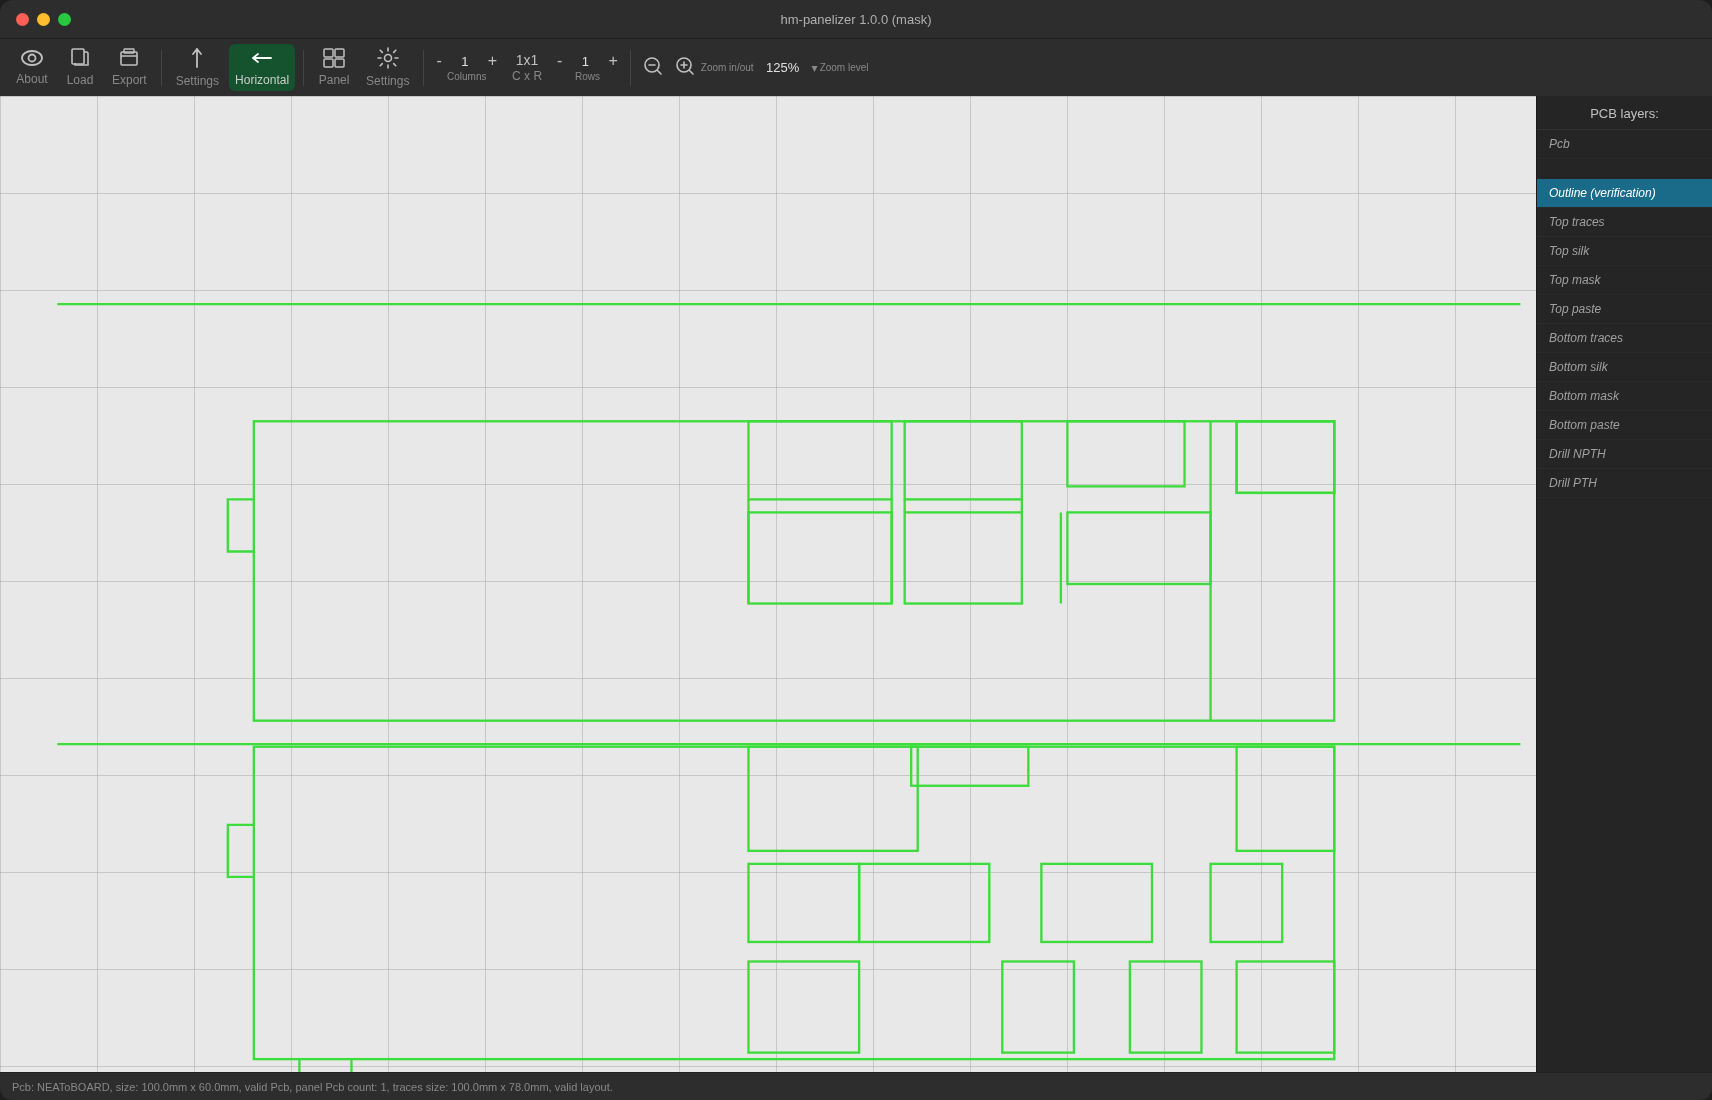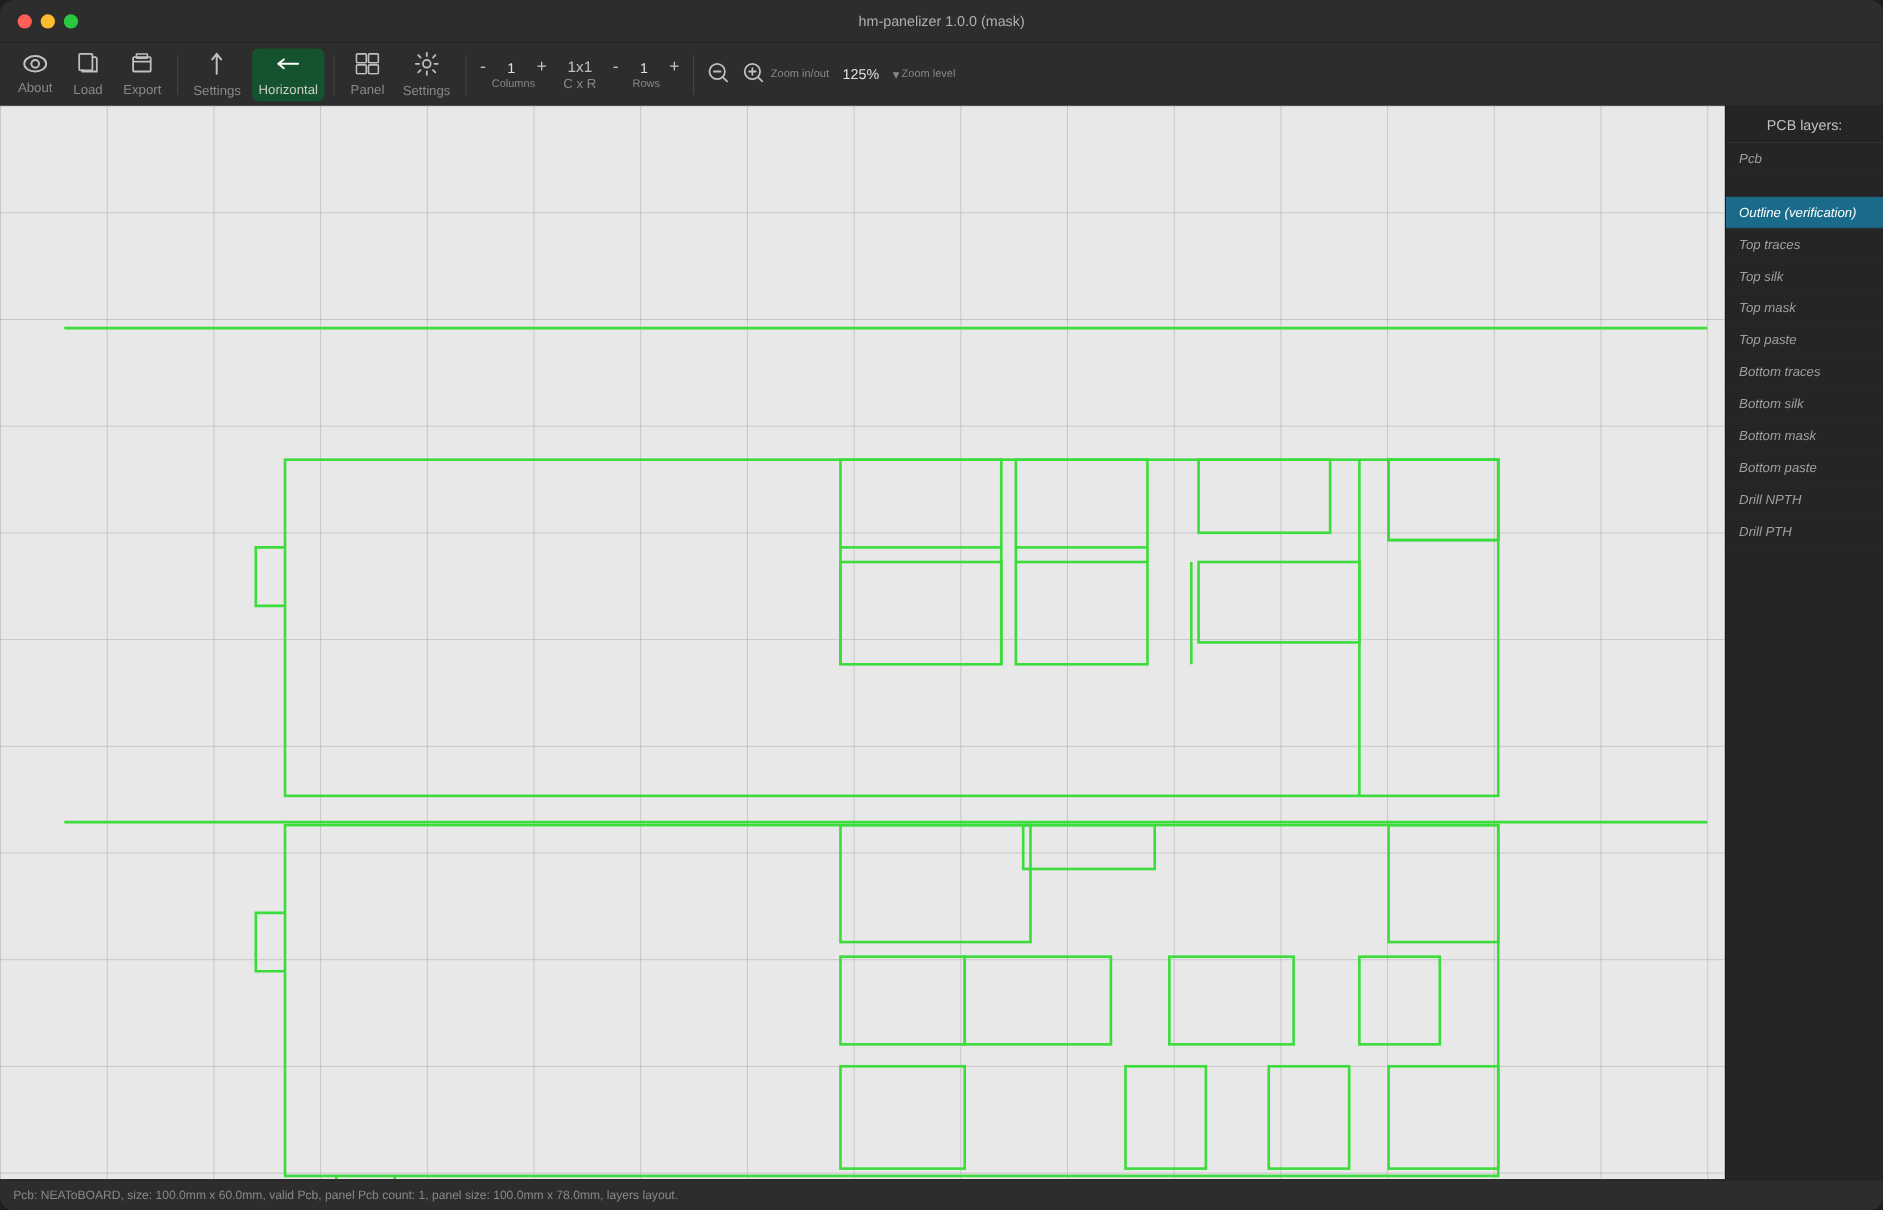--- a/index.html
+++ b/index.html
@@ -185,21 +185,21 @@
       border-top: 1px solid #222;
       flex-shrink: 0;
     }
     #status-text {
       color: #888;
       font-size: 11px;
     }
 
     
     #right-panel {
-      width: 144px;
+      width: 176px;
       background: #252525;
       border-left: 1px solid #1a1a1a;
       display: flex;
       flex-direction: column;
       flex-shrink: 0;
     }
     #panel-title {
       color: #c0c0c0;
       font-size: 13px;
       text-align: center;
@@ -435,14 +435,14 @@
         <div class="layer-item">Bottom mask</div>
         <div class="layer-item">Bottom paste</div>
         <div class="layer-item">Drill NPTH</div>
         <div class="layer-item">Drill PTH</div>
       </div>
   </div>
 
 </div>
 
 <div id="status-bar">
-  <span id="status-text">Pcb: NEAToBOARD,  size: 100.0mm x 60.0mm, valid Pcb,  panel Pcb count: 1, panel size: 100.0mm x 78.0mm, layers layout.</span>
+  <span id="status-text">Pcb: NEAToBOARD,  size: 100.0mm x 60.0mm, valid Pcb,  panel Pcb count: 1, traces size: 100.0mm x 78.0mm, valid layout.</span>
 </div>
 
 </body></html>

